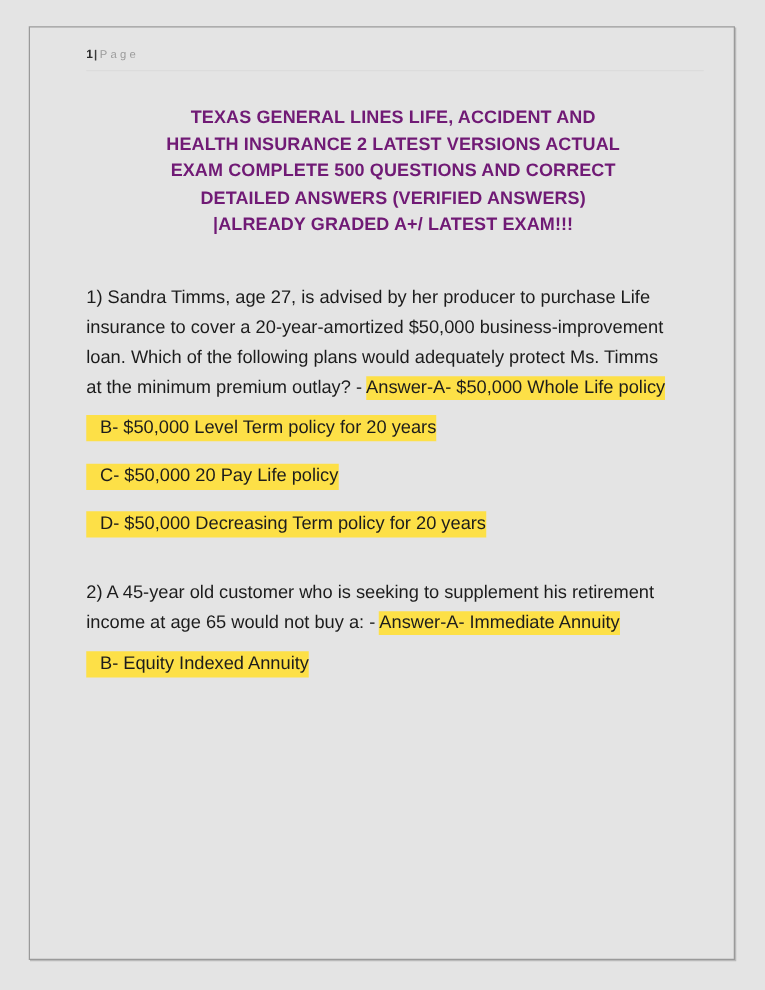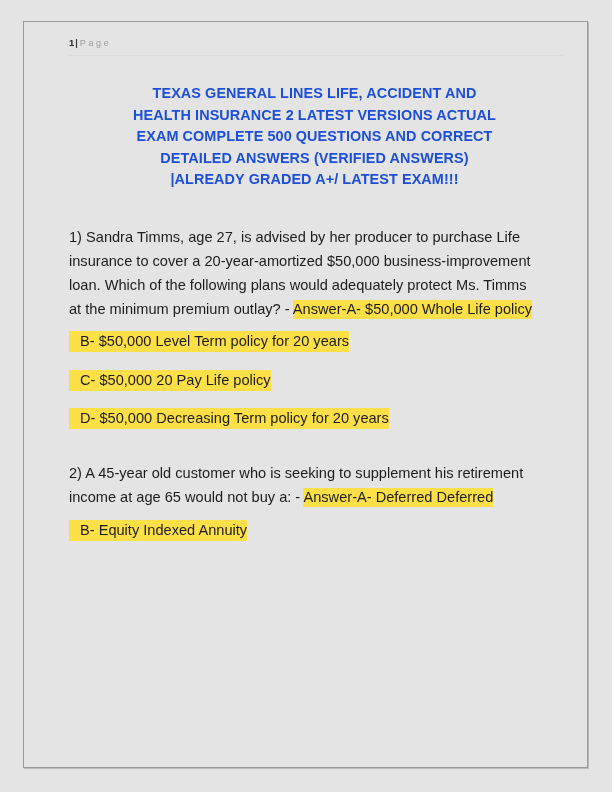--- a/index.html
+++ b/index.html
@@ -58,21 +58,21 @@
   .doc-header .pg-word {
     letter-spacing: 2.6px;
     color: #9b9b9b;
     text-align: right;
   }
 
   
   .doc-title {
     margin: 27px 9px 0 6px;
     text-align: center;
-    color: #1d4ed8;
+    color: #701a75;
     font-weight: bold;
     font-size: 14.4px;
     line-height: 21.5px;
     letter-spacing: 0.1px;
   }
 
   
   .body-area {
     margin-top: 34px;
   }
@@ -125,19 +125,19 @@
     <div class="body-area">
 
       <div class="q-block">
         <p class="q-stem"><span>1) Sandra Timms, age 27, is advised by her producer to purchase Life insurance to cover a 20-year-amortized $50,000 business-improvement loan. Which of the following plans would adequately protect Ms. Timms at the minimum premium outlay? - </span><span class="hl">Answer-A- $50,000 Whole Life policy</span></p>
         <p class="opt-line"><span class="hl">B- $50,000 Level Term policy for 20 years</span></p>
         <p class="opt-line"><span class="hl">C- $50,000 20 Pay Life policy</span></p>
         <p class="opt-line"><span class="hl">D- $50,000 Decreasing Term policy for 20 years</span></p>
       </div>
 
       <div class="q-block">
-        <p class="q-stem"><span>2) A 45-year old customer who is seeking to supplement his retirement income at age 65 would not buy a: - </span><span class="hl">Answer-A- Deferred Deferred</span></p>
+        <p class="q-stem"><span>2) A 45-year old customer who is seeking to supplement his retirement income at age 65 would not buy a: - </span><span class="hl">Answer-A- Immediate Annuity</span></p>
         <p class="opt-line"><span class="hl">B- Equity Indexed Annuity</span></p>
       </div>
 
     </div>
   </div>
 </div>
 
 </body></html>

